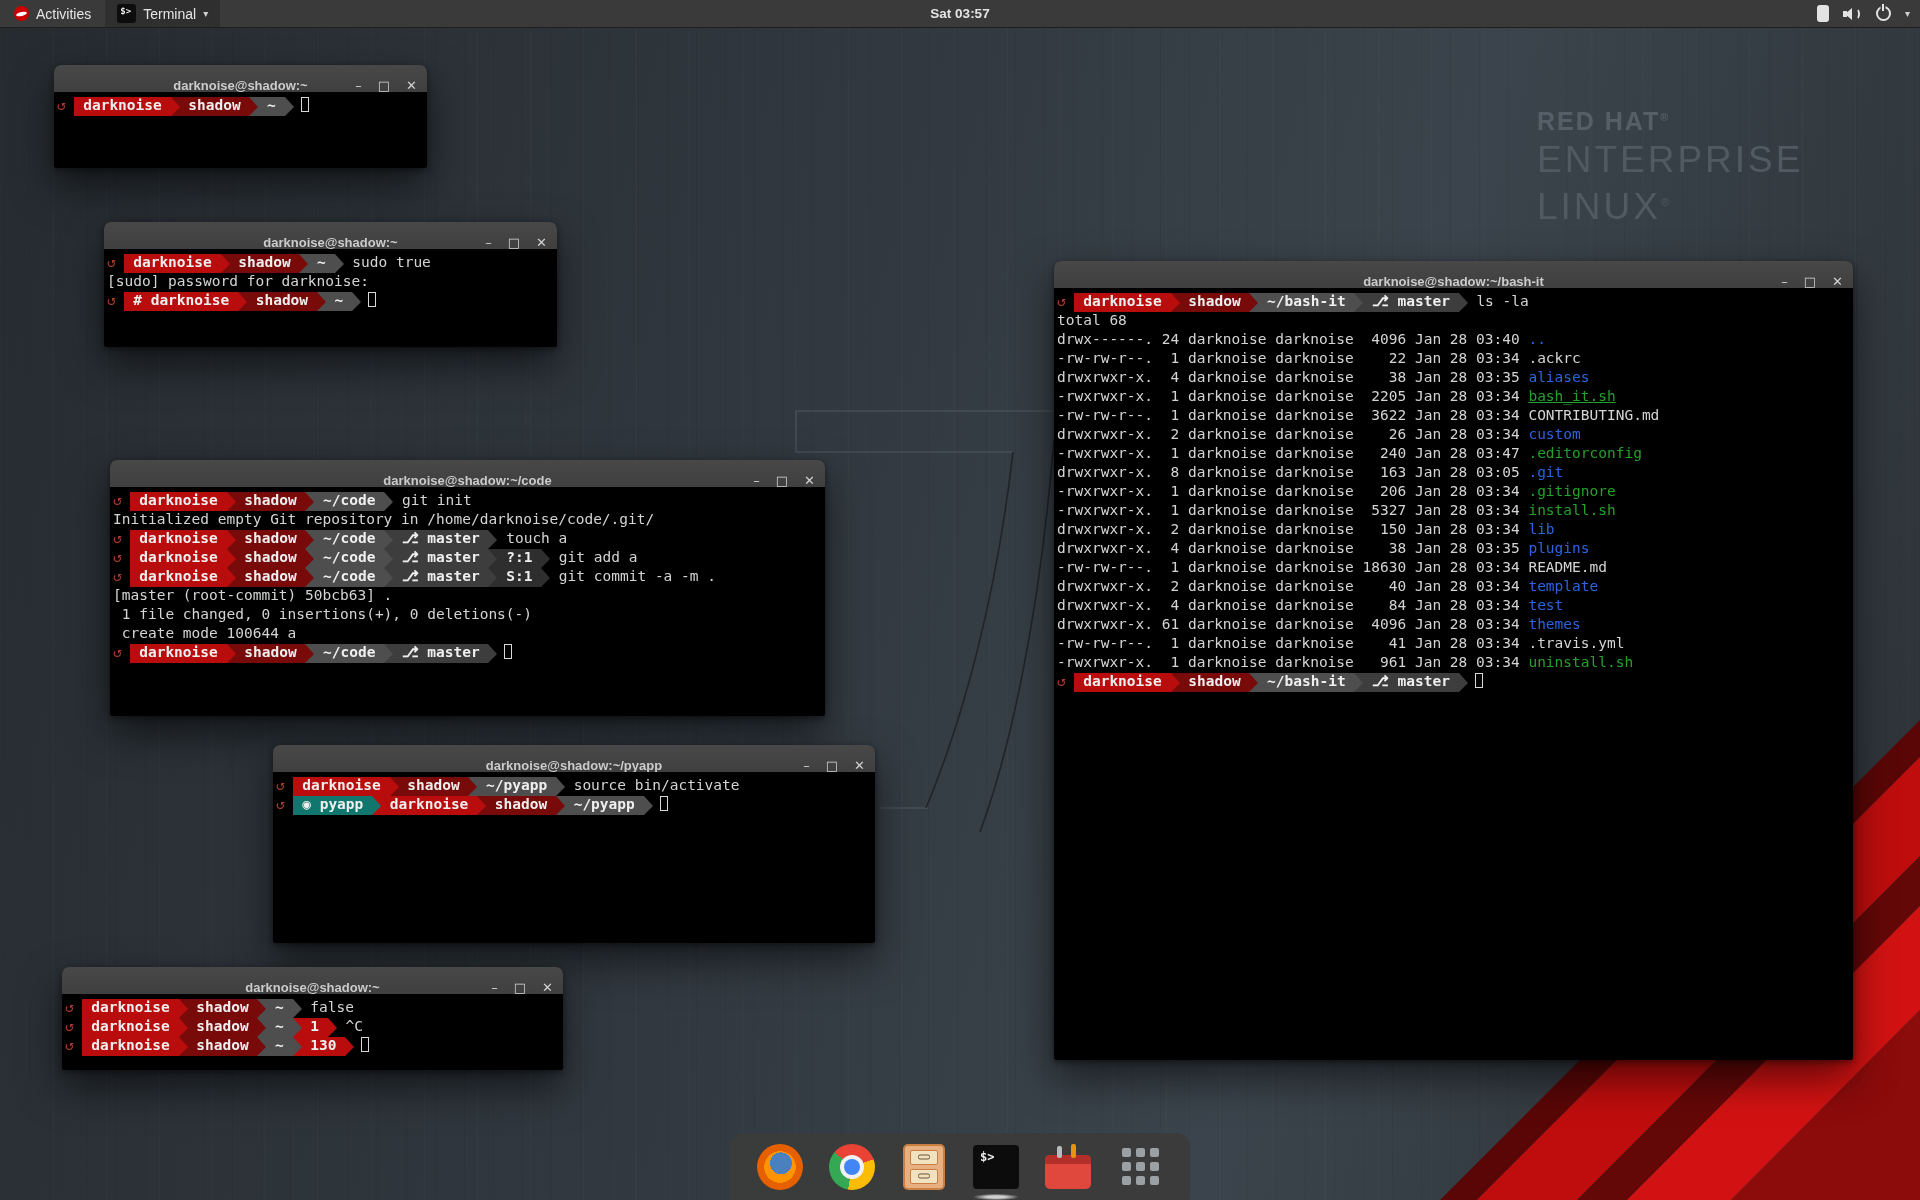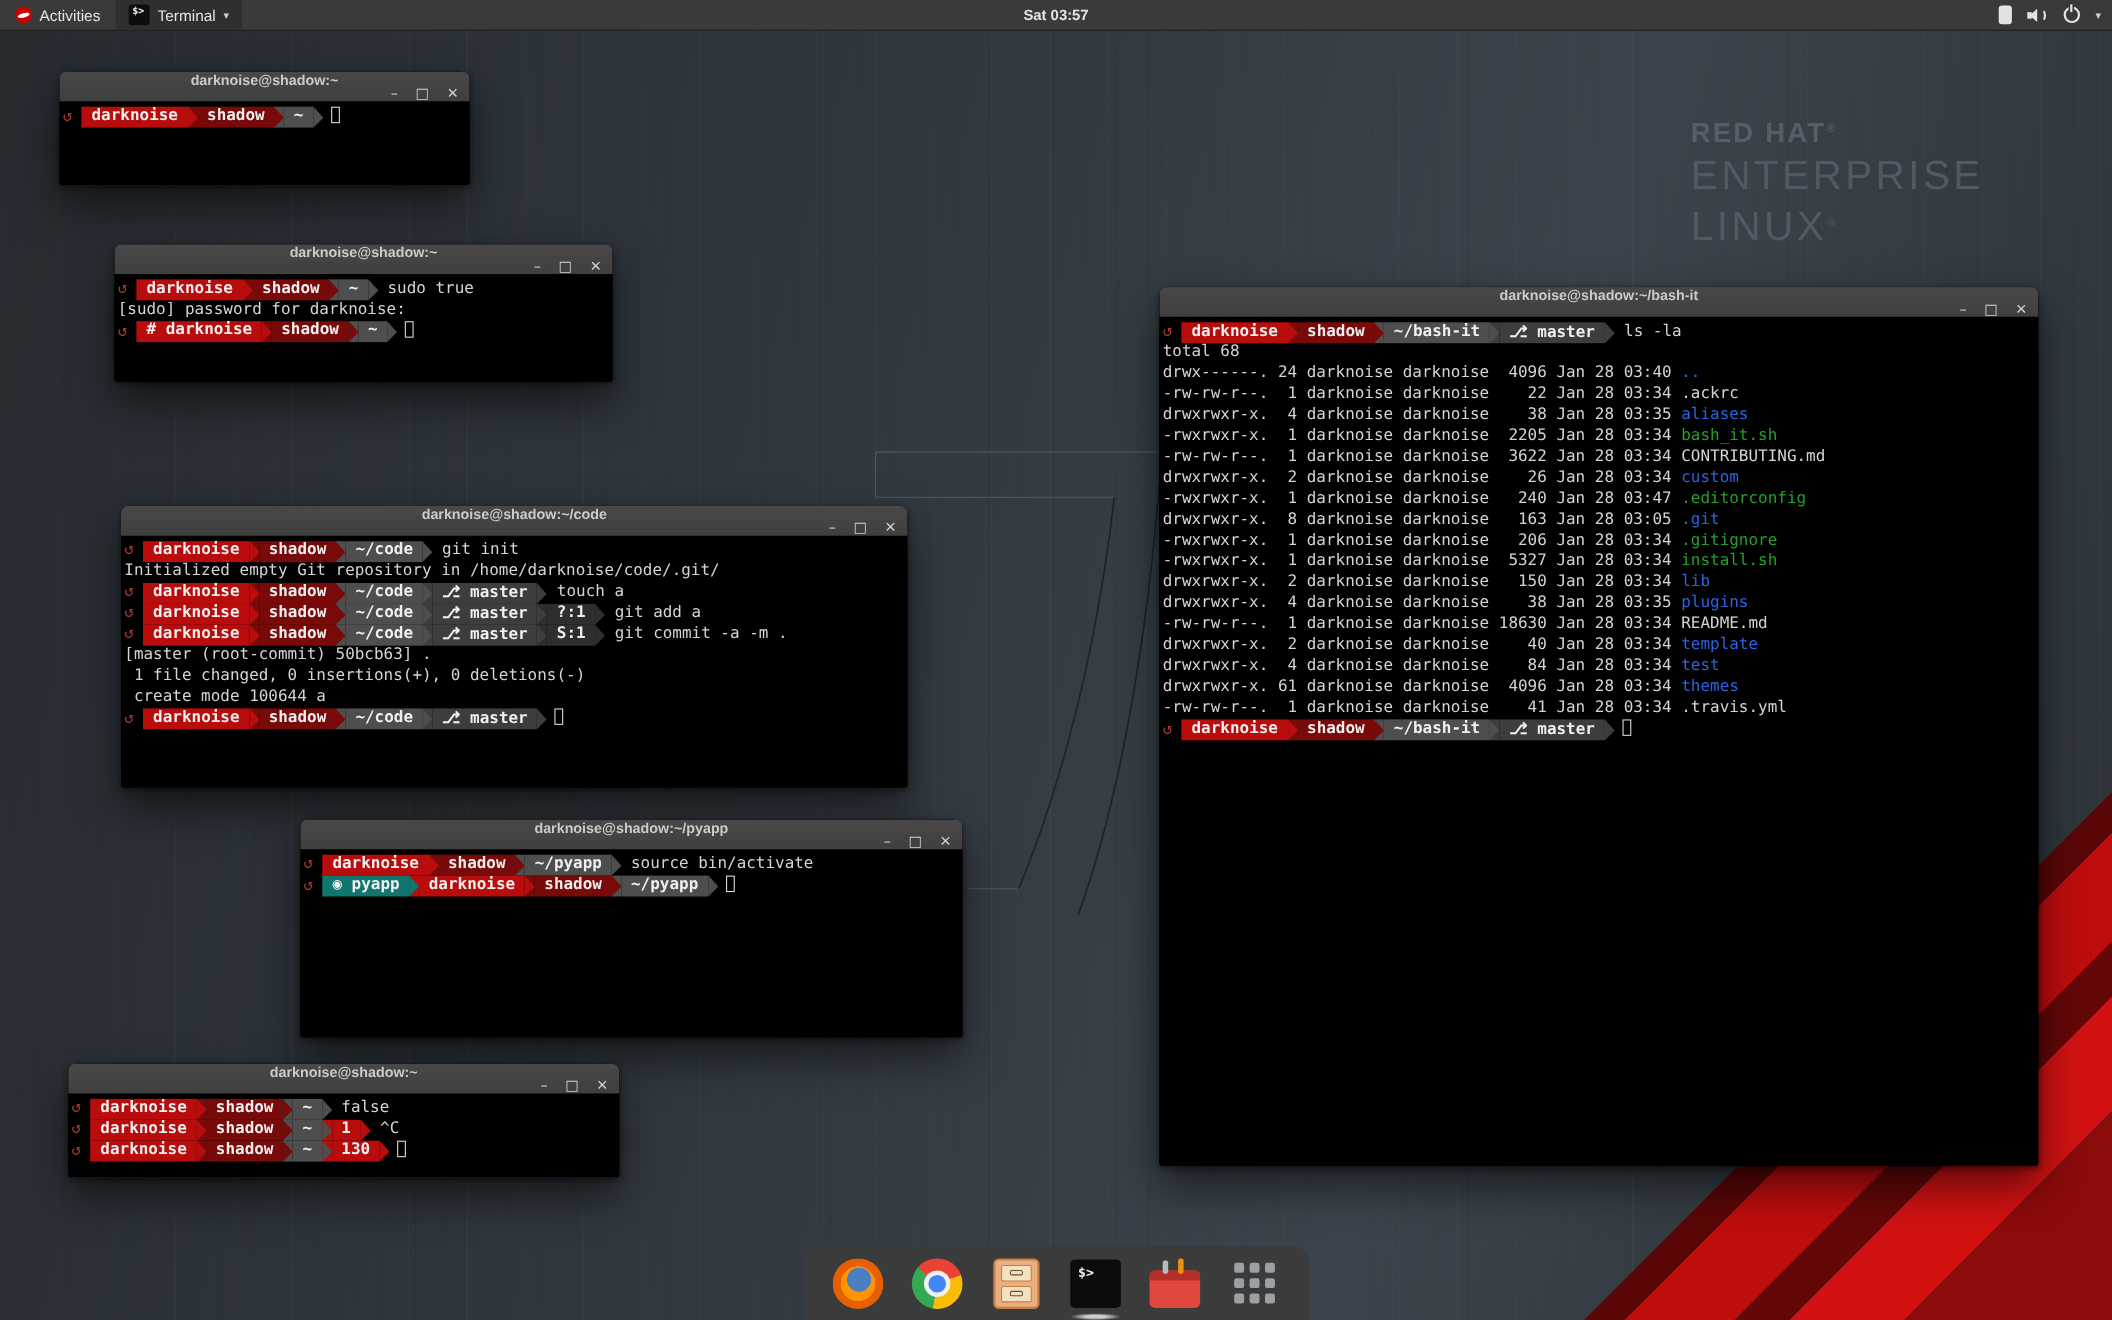--- a/index.html
+++ b/index.html
@@ -43,21 +43,21 @@
   
   .brand { position:absolute; left:1537px; top:100px; z-index:2; color:#515a62; user-select:none; }
   .brand .b1 { font:700 25px "Liberation Sans", sans-serif; letter-spacing:2px; line-height:34px; color:#565f67; }
   .brand .b2, .brand .b3 { font:300 37px "Liberation Sans", sans-serif; letter-spacing:3px; line-height:43px; }
   .brand sup { font-size:11px; vertical-align:super; }
 
   
   .window { position:absolute; background:#000; border-radius:8px 8px 3px 3px;
     box-shadow:0 2px 6px rgba(0,0,0,.45), 0 18px 40px rgba(0,0,0,.55); }
   .titlebar { height:41px; background:linear-gradient(#484848,#3b3b3b); border-bottom:1px solid #2a2a2a;
-    border-radius:7px 7px 0 0; position:relative; display:flex; align-items:flex-start; justify-content:center; }
+    border-radius:7px 7px 0 0; position:relative; display:flex; align-items:center; justify-content:center; }
   .title { font:700 13px "Liberation Sans", sans-serif; color:#cbcbcb; }
   .winbtns { position:absolute; right:10px; top:0; height:100%; display:flex; align-items:center; gap:16px;
     color:#d2d2d2; font:13px "DejaVu Sans", sans-serif; }
   .term { position:absolute; left:0; right:0; top:27px; bottom:0; background:#000; overflow:hidden;
     padding:5px 0 0 3px; border-radius:0 0 3px 3px; }
 
   #w0 { left:54px;  top:65px;  width:373px; height:103px; z-index:10; }
   #w1 { left:104px; top:222px; width:453px; height:125px; z-index:11; }
   #w2 { left:110px; top:460px; width:715px; height:256px; z-index:12; }
   #w3 { left:273px; top:745px; width:602px; height:198px; z-index:13; }
@@ -241,34 +241,35 @@
       <span class="winbtn">□</span>
       <span class="winbtn">✕</span>
     </span>
   </div>
   <div class="term">
       <div class="tline"><span style="color: rgb(168, 58, 46);">↺ </span><span class="seg" style="background: rgb(185, 13, 13); color: rgb(239, 239, 239);"> darknoise </span><span class="pl-arrow" style="background: rgb(120, 10, 10);"><span class="tri" style="border-left-color: rgb(185, 13, 13);"></span></span><span class="seg" style="background: rgb(120, 10, 10); color: rgb(239, 239, 239);"> shadow </span><span class="pl-arrow" style="background: rgb(78, 78, 78);"><span class="tri" style="border-left-color: rgb(120, 10, 10);"></span></span><span class="seg" style="background: rgb(78, 78, 78); color: rgb(239, 239, 239);"> ~/bash-it </span><span class="pl-arrow" style="background: rgb(61, 61, 61);"><span class="tri" style="border-left-color: rgb(78, 78, 78);"></span></span><span class="seg" style="background: rgb(61, 61, 61); color: rgb(239, 239, 239);"> ⎇ master </span><span class="pl-arrow" style="background: transparent;"><span class="tri" style="border-left-color: rgb(61, 61, 61);"></span></span><span> ls -la</span></div>
       <div class="tline"><span>total 68</span></div>
       <div class="tline"><span>drwx------. 24 darknoise darknoise  4096 Jan 28 03:40 </span><span style="color: rgb(43, 100, 224);">..</span></div>
       <div class="tline"><span>-rw-rw-r--.  1 darknoise darknoise    22 Jan 28 03:34 </span><span>.ackrc</span></div>
       <div class="tline"><span>drwxrwxr-x.  4 darknoise darknoise    38 Jan 28 03:35 </span><span style="color: rgb(43, 100, 224);">aliases</span></div>
-      <div class="tline"><span>-rwxrwxr-x.  1 darknoise darknoise  2205 Jan 28 03:34 </span><span style="color: rgb(35, 161, 41);">bash_it.sh</span></div>
+      <div class="tline"><span>-rwxrwxr-x.  1 darknoise darknoise  2205 Jan 28 03:34 </span><span style="color: rgb(35, 161, 41); text-decoration: underline;">bash_it.sh</span></div>
       <div class="tline"><span>-rw-rw-r--.  1 darknoise darknoise  3622 Jan 28 03:34 </span><span>CONTRIBUTING.md</span></div>
       <div class="tline"><span>drwxrwxr-x.  2 darknoise darknoise    26 Jan 28 03:34 </span><span style="color: rgb(43, 100, 224);">custom</span></div>
       <div class="tline"><span>-rwxrwxr-x.  1 darknoise darknoise   240 Jan 28 03:47 </span><span style="color: rgb(35, 161, 41);">.editorconfig</span></div>
       <div class="tline"><span>drwxrwxr-x.  8 darknoise darknoise   163 Jan 28 03:05 </span><span style="color: rgb(43, 100, 224);">.git</span></div>
       <div class="tline"><span>-rwxrwxr-x.  1 darknoise darknoise   206 Jan 28 03:34 </span><span style="color: rgb(35, 161, 41);">.gitignore</span></div>
       <div class="tline"><span>-rwxrwxr-x.  1 darknoise darknoise  5327 Jan 28 03:34 </span><span style="color: rgb(35, 161, 41);">install.sh</span></div>
       <div class="tline"><span>drwxrwxr-x.  2 darknoise darknoise   150 Jan 28 03:34 </span><span style="color: rgb(43, 100, 224);">lib</span></div>
       <div class="tline"><span>drwxrwxr-x.  4 darknoise darknoise    38 Jan 28 03:35 </span><span style="color: rgb(43, 100, 224);">plugins</span></div>
       <div class="tline"><span>-rw-rw-r--.  1 darknoise darknoise 18630 Jan 28 03:34 </span><span>README.md</span></div>
       <div class="tline"><span>drwxrwxr-x.  2 darknoise darknoise    40 Jan 28 03:34 </span><span style="color: rgb(43, 100, 224);">template</span></div>
       <div class="tline"><span>drwxrwxr-x.  4 darknoise darknoise    84 Jan 28 03:34 </span><span style="color: rgb(43, 100, 224);">test</span></div>
       <div class="tline"><span>drwxrwxr-x. 61 darknoise darknoise  4096 Jan 28 03:34 </span><span style="color: rgb(43, 100, 224);">themes</span></div>
       <div class="tline"><span>-rw-rw-r--.  1 darknoise darknoise    41 Jan 28 03:34 </span><span>.travis.yml</span></div>
+      <div class="tline"><span>-rwxrwxr-x.  1 darknoise darknoise   961 Jan 28 03:34 </span><span style="color: rgb(35, 161, 41);">uninstall.sh</span></div>
       <div class="tline"><span style="color: rgb(168, 58, 46);">↺ </span><span class="seg" style="background: rgb(185, 13, 13); color: rgb(239, 239, 239);"> darknoise </span><span class="pl-arrow" style="background: rgb(120, 10, 10);"><span class="tri" style="border-left-color: rgb(185, 13, 13);"></span></span><span class="seg" style="background: rgb(120, 10, 10); color: rgb(239, 239, 239);"> shadow </span><span class="pl-arrow" style="background: rgb(78, 78, 78);"><span class="tri" style="border-left-color: rgb(120, 10, 10);"></span></span><span class="seg" style="background: rgb(78, 78, 78); color: rgb(239, 239, 239);"> ~/bash-it </span><span class="pl-arrow" style="background: rgb(61, 61, 61);"><span class="tri" style="border-left-color: rgb(78, 78, 78);"></span></span><span class="seg" style="background: rgb(61, 61, 61); color: rgb(239, 239, 239);"> ⎇ master </span><span class="pl-arrow" style="background: transparent;"><span class="tri" style="border-left-color: rgb(61, 61, 61);"></span></span><span class="cursor"></span></div>
     </div>
 </div>
 
 <div class="dock">
   <div class="dock-item">
       <span class="ic-firefox"></span>
     </div>
   <div class="dock-item">
       <span class="ic-chrome"></span>

